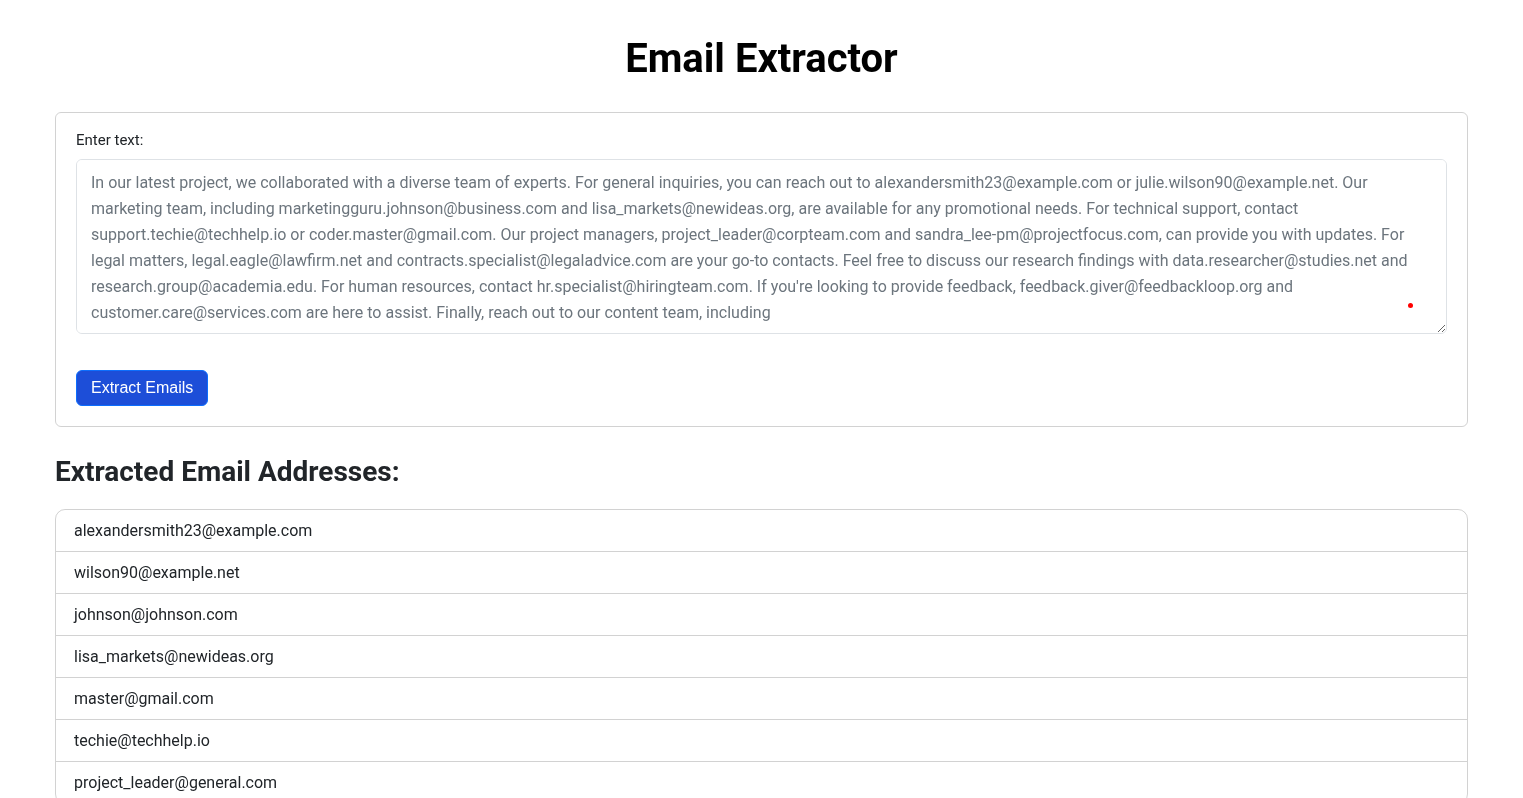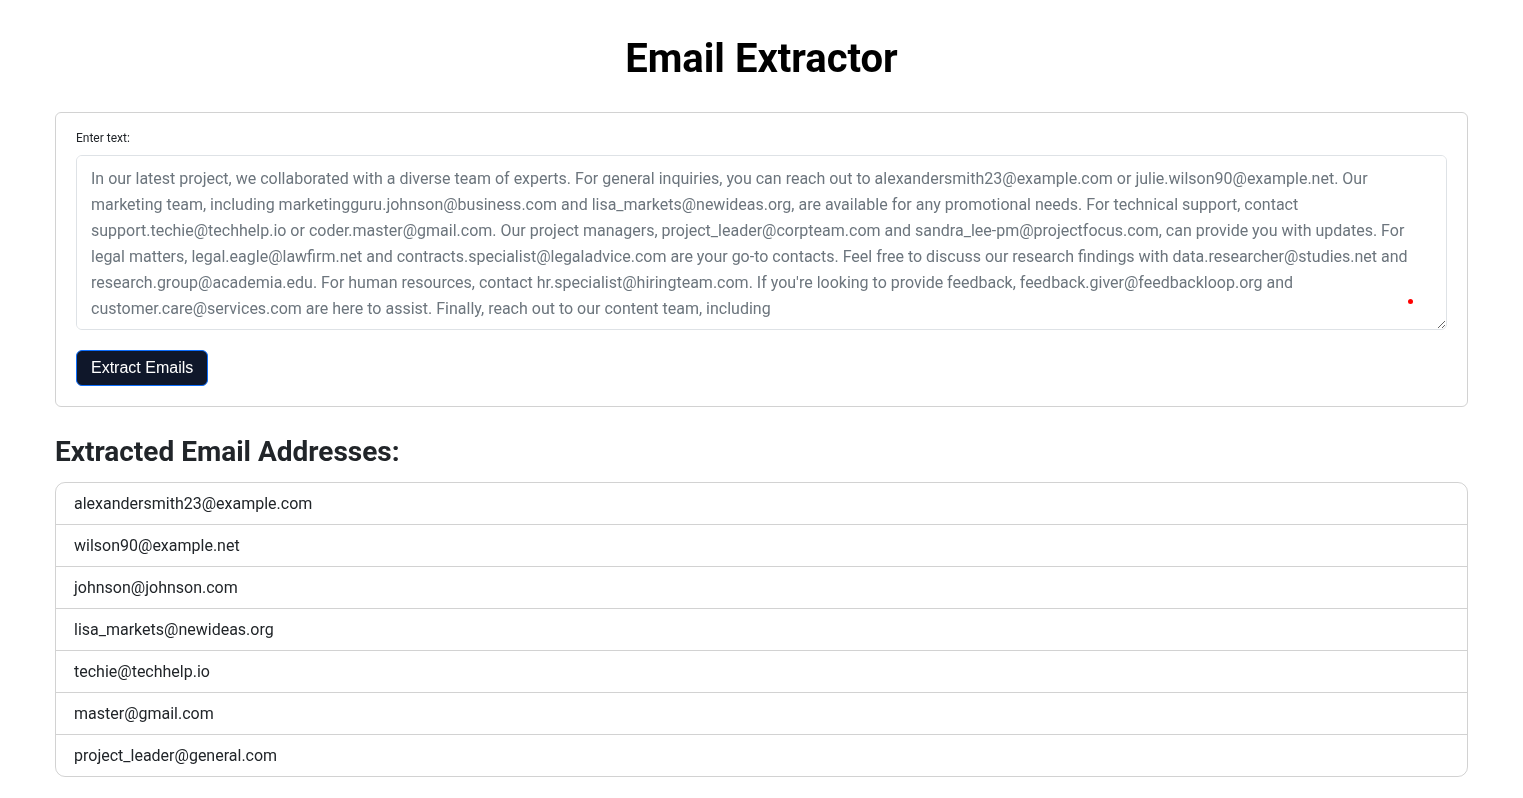--- a/index.html
+++ b/index.html
@@ -21,21 +21,21 @@
       margin-bottom: 30px;
       color: #000000;
     }
     .card {
       border: 1px solid rgba(0,0,0,0.175);
       border-radius: 6px;
       padding: 18px 20px 20px 20px;
       margin-bottom: 28px;
     }
     .label {
-      font-size: 12px;
+      font-size: 15px;
       color: #212529;
       margin-bottom: 10px;
       display: block;
     }
     .textarea-wrap {
       position: relative;
       width: 100%;
     }
     textarea {
       width: 100%;
@@ -45,33 +45,33 @@
       padding: 10px 14px;
       font-family: inherit;
       font-size: 16px;
       line-height: 1.62;
       color: #6c757d;
       resize: vertical;
       overflow-y: scroll;
     }
     .btn {
       display: inline-block;
-      background: #0f172a;
+      background: #1d4ed8;
       color: #fff;
       border: 1px solid #0d6efd;
       padding: 8px 14px;
       font-size: 16px;
       border-radius: 6px;
       cursor: pointer;
-      margin-top: 16px;
+      margin-top: 32px;
     }
     h2 {
       font-size: 28px;
       font-weight: 700;
-      margin-bottom: 14px;
+      margin-bottom: 21px;
       color: #212529;
     }
     .list-group {
       border: 1px solid rgba(0,0,0,0.175);
       border-radius: 10px;
       overflow: hidden;
     }
     .list-item {
       padding: 11px 18px;
       font-size: 16px;
@@ -106,16 +106,16 @@
   <button class="btn">Extract Emails</button>
 </div>
 
 <h2>Extracted Email Addresses:</h2>
 
 <div class="list-group">
   <div class="list-item">alexandersmith23@example.com</div>
   <div class="list-item">wilson90@example.net</div>
   <div class="list-item">johnson@johnson.com</div>
   <div class="list-item">lisa_markets@newideas.org</div>
+  <div class="list-item">master@gmail.com</div>
   <div class="list-item">techie@techhelp.io</div>
-  <div class="list-item">master@gmail.com</div>
   <div class="list-item">project_leader@general.com</div>
 </div>
 
 </body></html>

